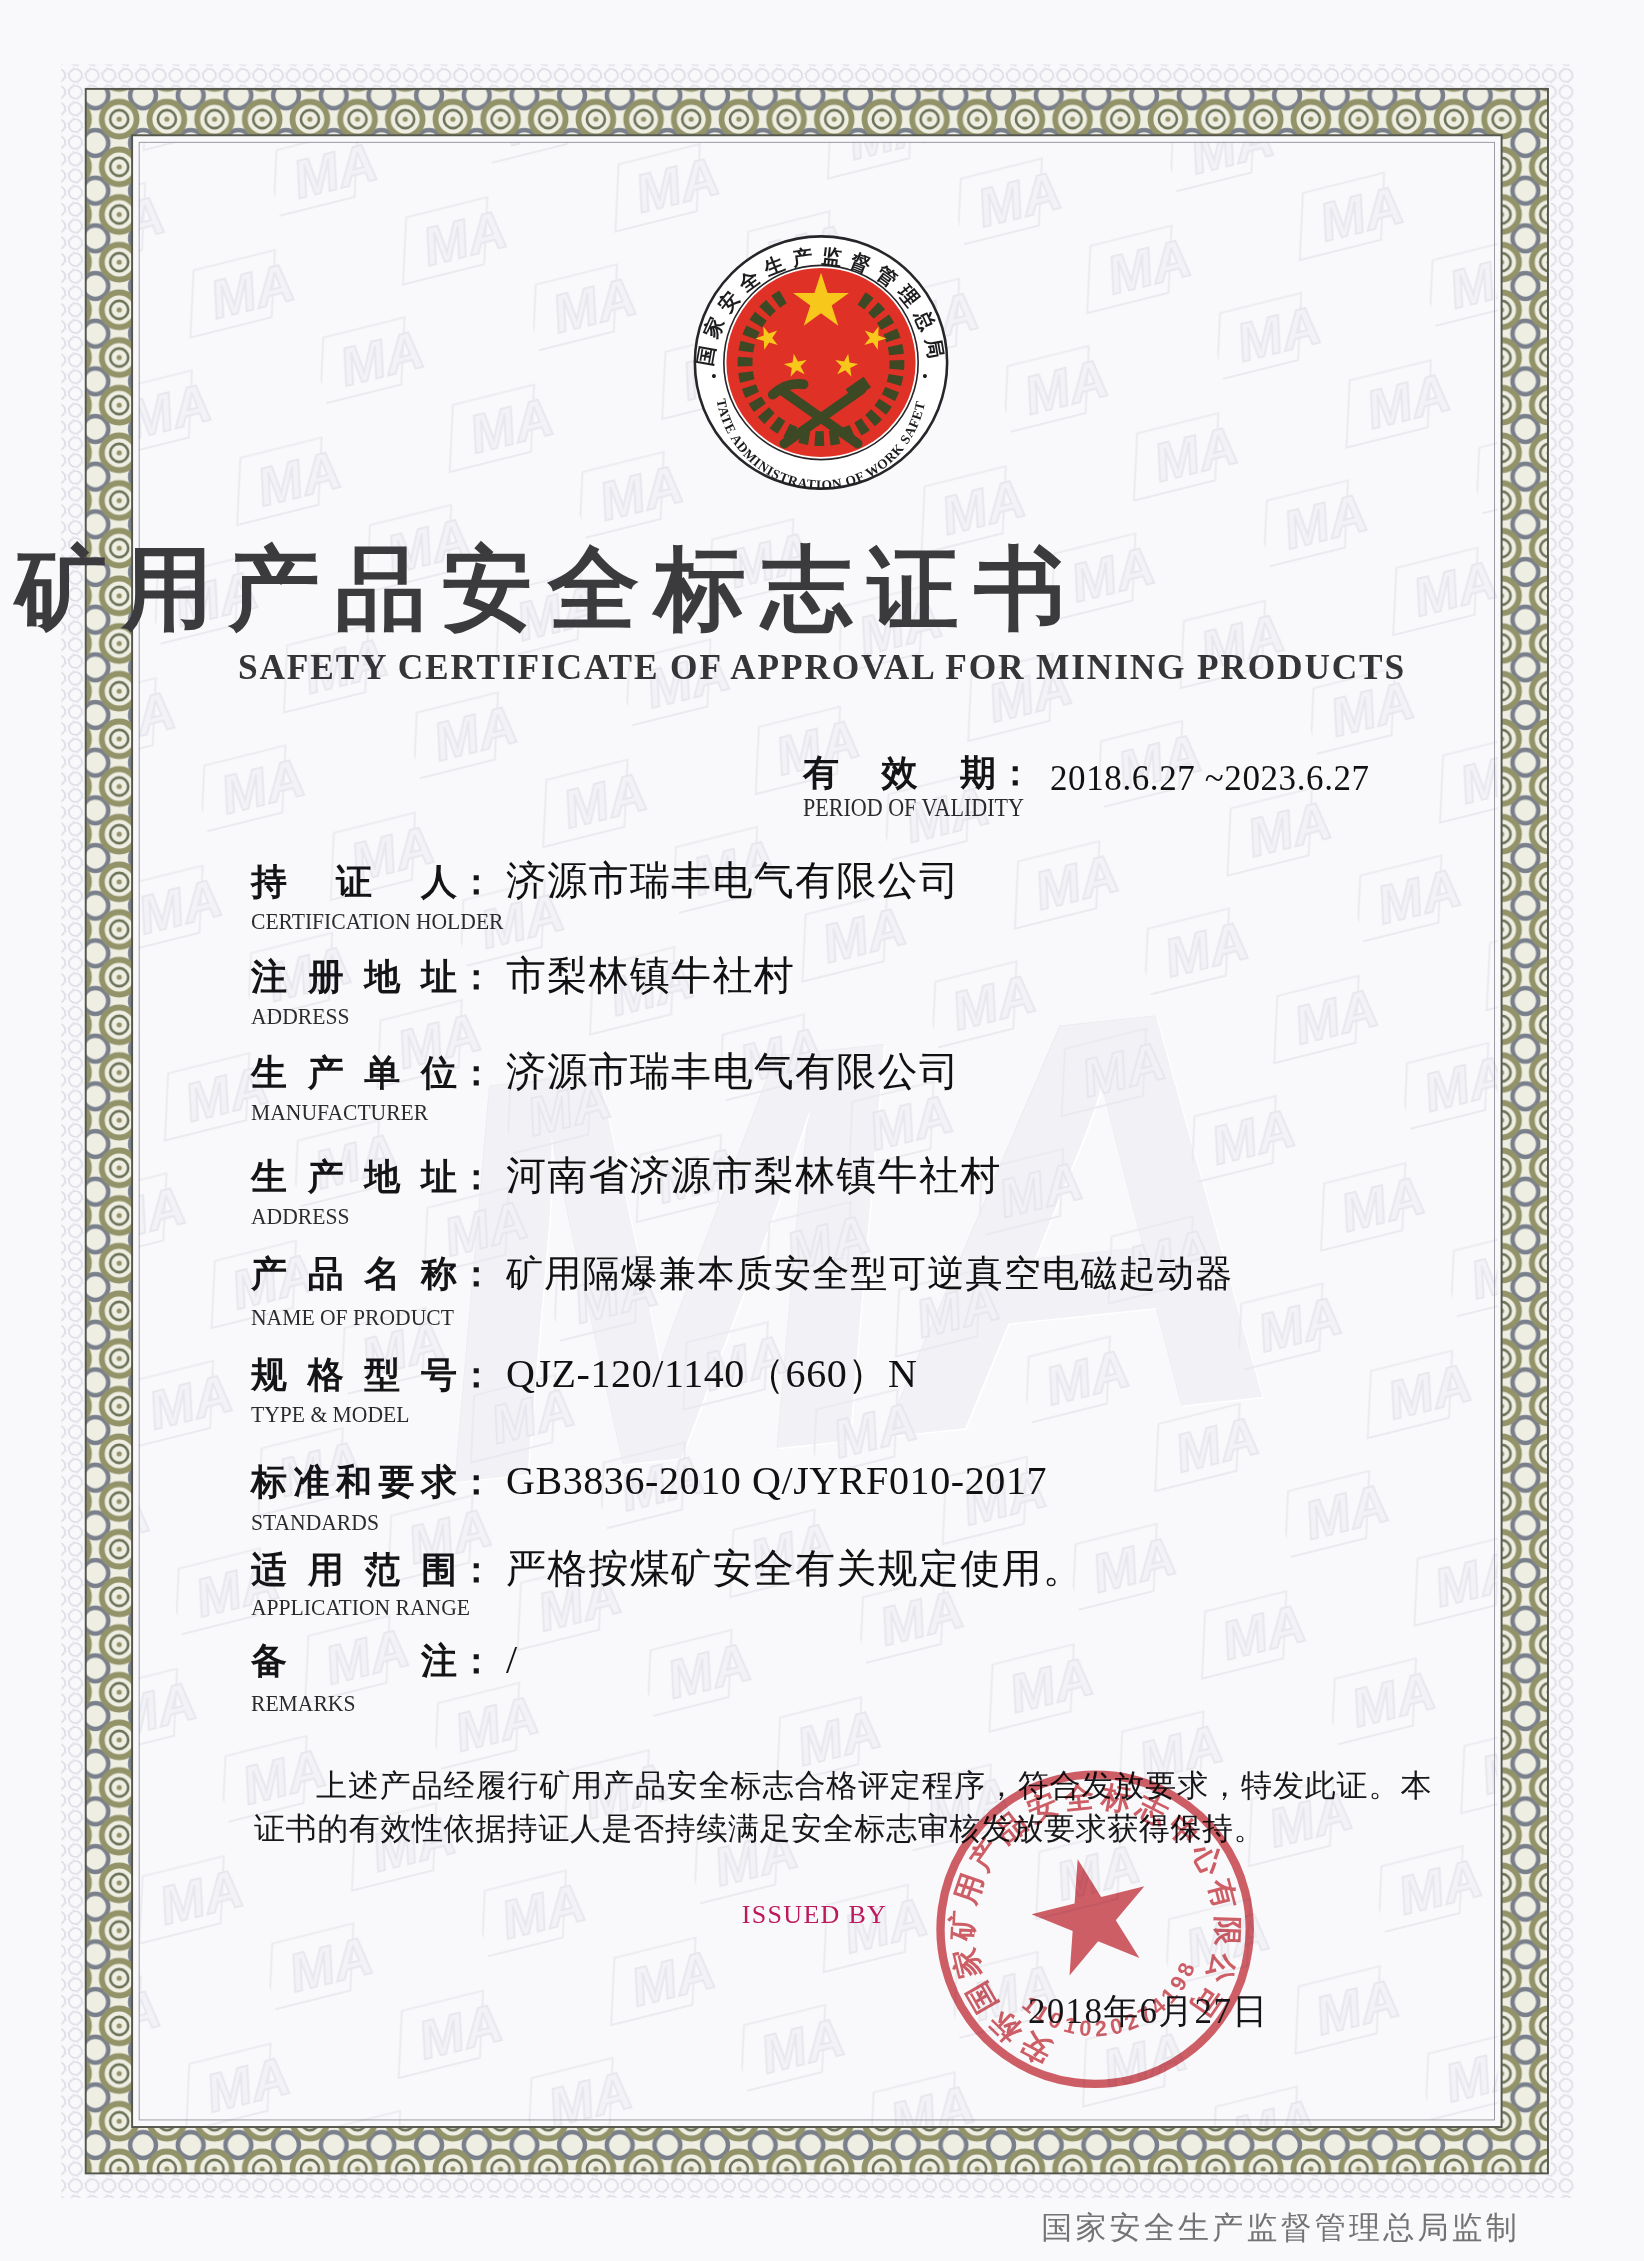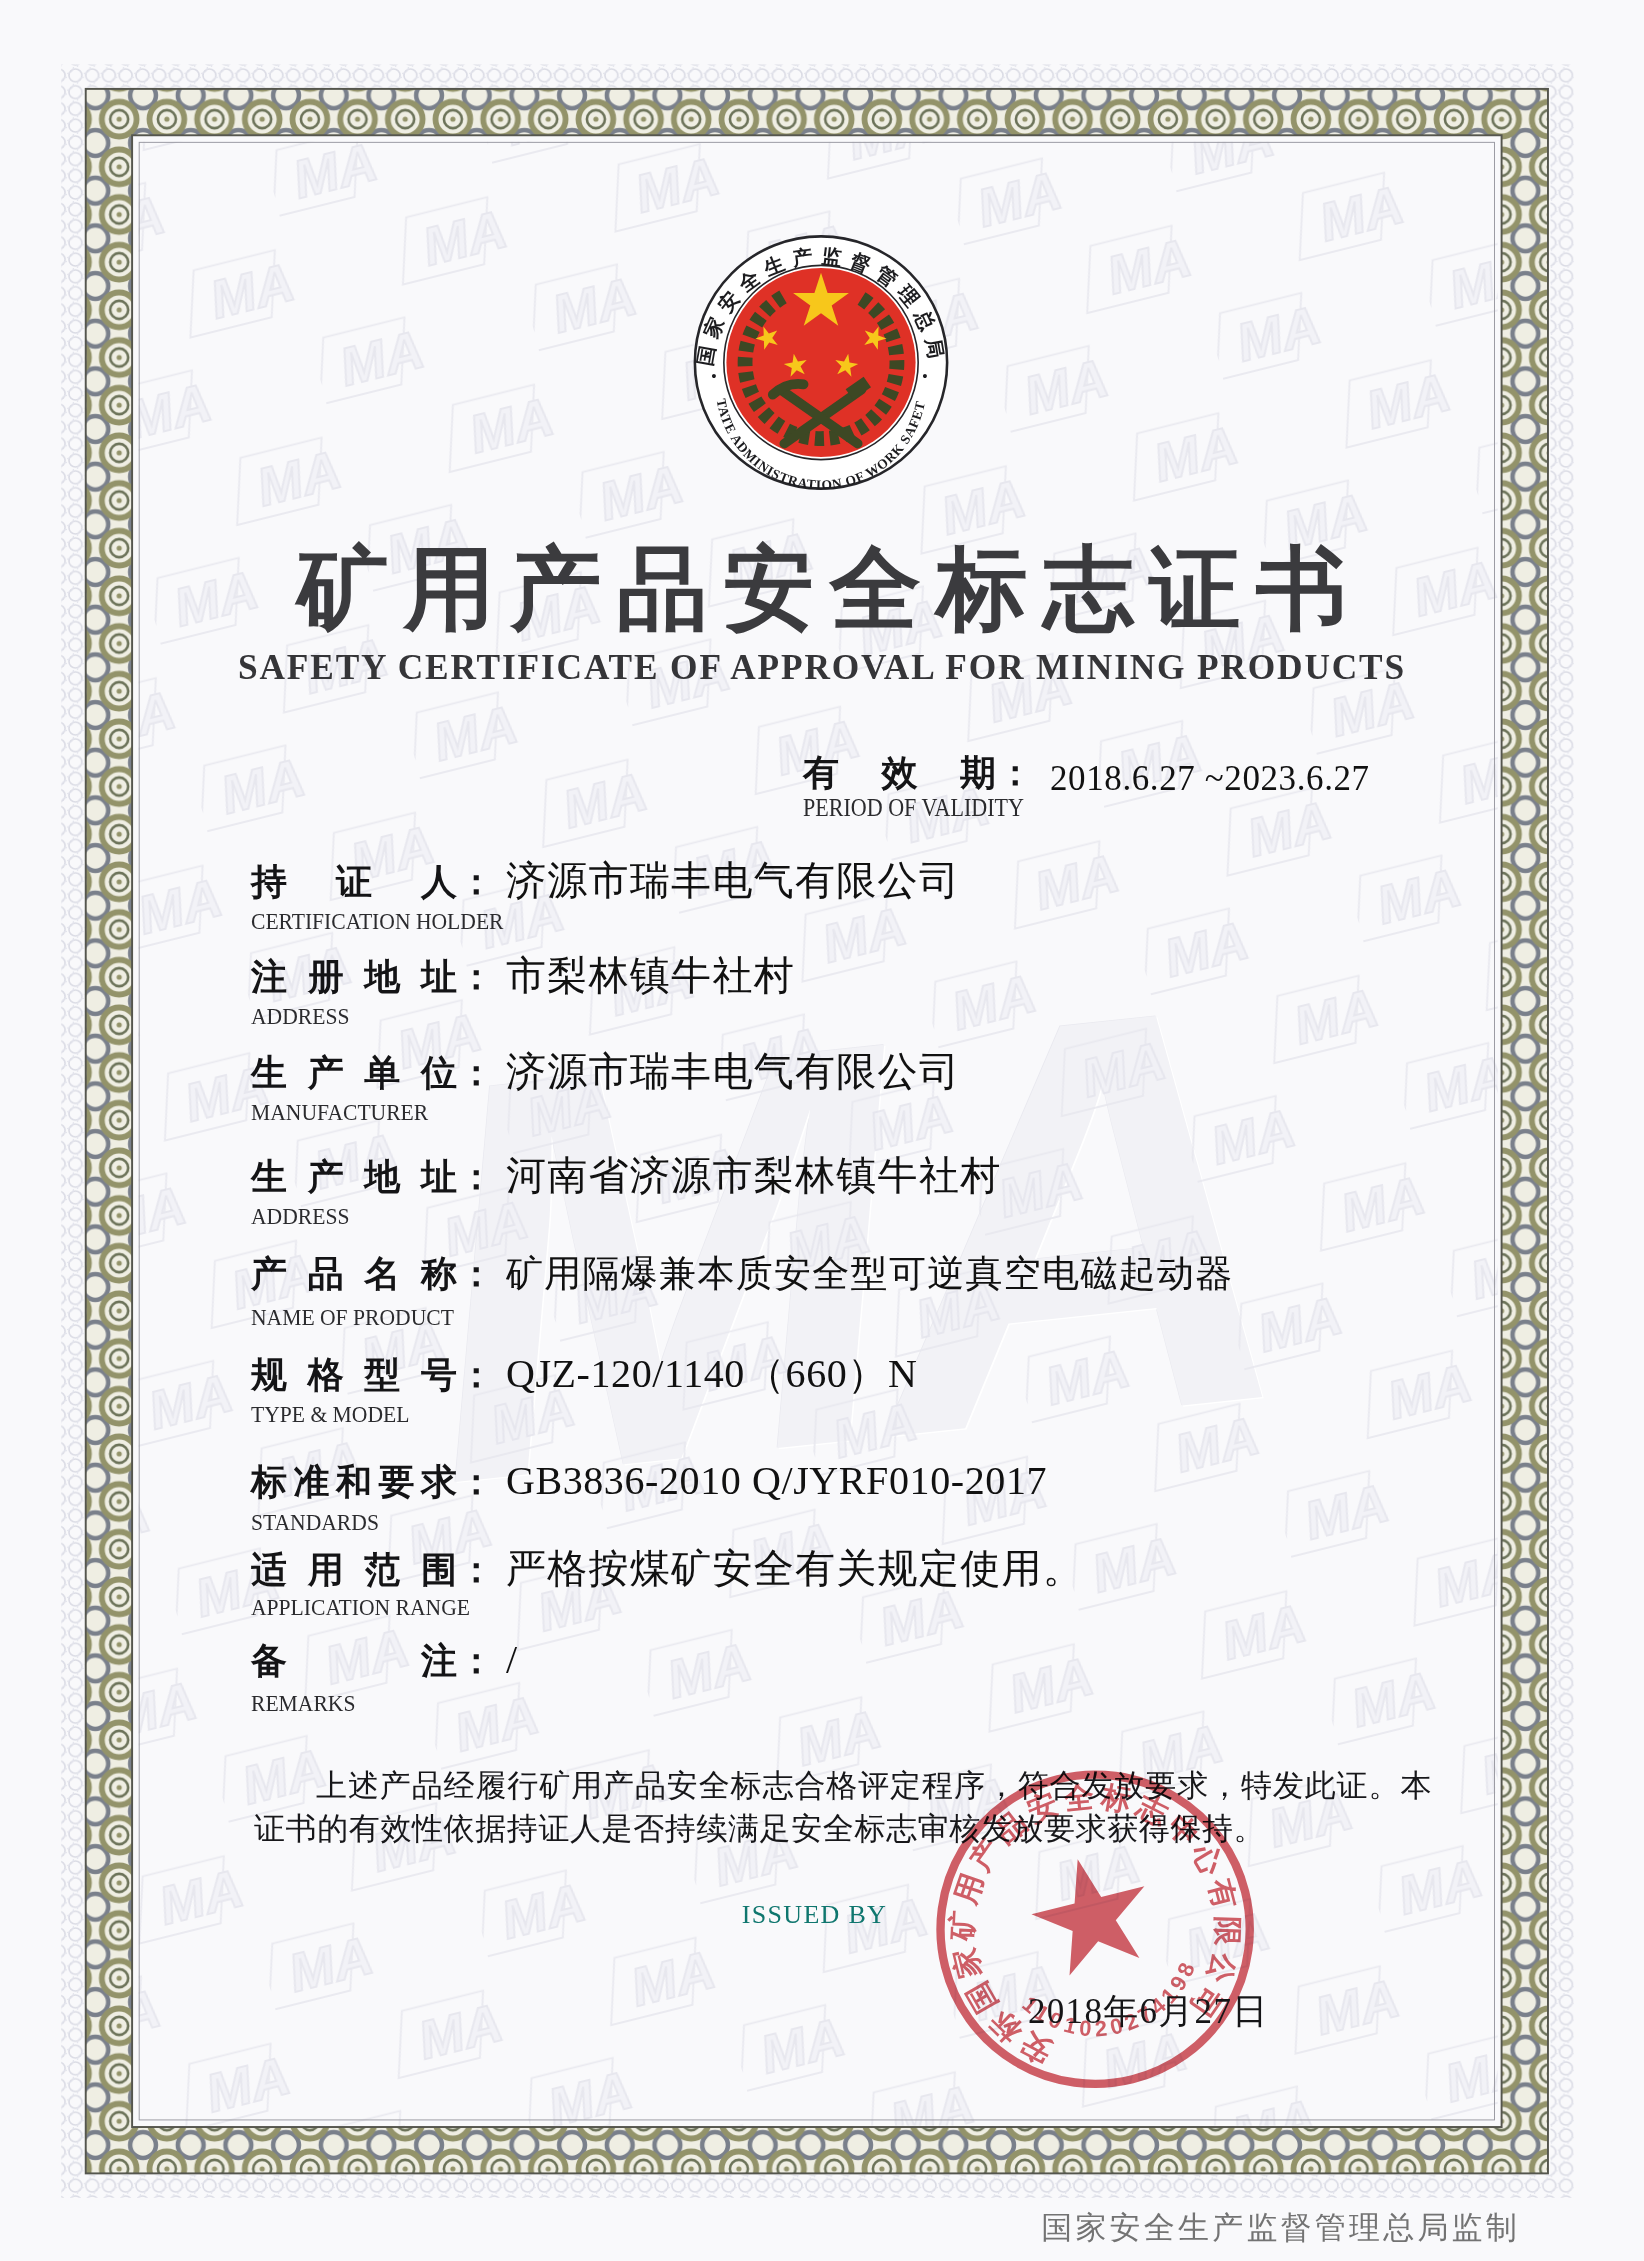--- a/index.html
+++ b/index.html
@@ -4,21 +4,21 @@
 <style>
   html,body{margin:0;padding:0;background:#e9e9ec;}
   .page{
     position:relative;width:1644px;height:2261px;background:#f9f9fb;
     font-family:"Liberation Serif","DejaVu Serif",serif;color:#1a1a1c;overflow:hidden;
   }
   .abs{position:absolute;}
   svg{display:block;}
   
   .title{
-    left:0;top:542px;width:1644px;text-align:center;
+    left:0;top:542px;width:1644px;text-align:left;
     font-size:91px;font-weight:bold;letter-spacing:15.5px;color:#3b3b3e;
     text-indent:15.5px;line-height:1.05;
   }
   .subtitle{
     left:0;top:646px;width:1644px;text-align:center;
     font-size:36px;font-weight:bold;letter-spacing:1.9px;color:#353538;
     transform:scaleX(.98);
   }
   
   .frow{position:absolute;left:251px;white-space:nowrap;}
@@ -42,21 +42,21 @@
   .validity-block{position:absolute;left:803px;top:749px;}
   .validity-block .zh{width:193px;}
   .validity-value{position:absolute;left:1050px;top:759px;font-size:35px;letter-spacing:0.6px;color:#111;white-space:nowrap;}
   
   .decl{position:absolute;left:254px;width:1178px;font-size:31px;color:#17171a;letter-spacing:0.6px;}
   .decl.l1{top:1765px;padding-left:62px;width:1116px;text-align:justify;text-align-last:justify;}
   .decl.l2{top:1808px;}
   
   .issued{position:absolute;left:669px;top:1891px;width:291px;text-align:center;}
   .issued .zh4{font-size:39px;font-weight:600;letter-spacing:7.7px;text-indent:7.7px;color:#141416;}
-  .issued .en2{display:block;margin-top:9px;font-size:26px;letter-spacing:1.3px;color:#0f766e;}
+  .issued .en2{display:block;margin-top:9px;font-size:26px;letter-spacing:1.3px;color:#be185d;}
   .date{position:absolute;left:1028px;top:1988px;font-size:35px;color:#151517;letter-spacing:1.3px;z-index:6;}
   .footer{
     position:absolute;right:124px;top:2207px;font-size:31px;letter-spacing:3.2px;
     color:#737373;font-weight:500;
   }
   
   .bigma{
     position:absolute;left:361px;top:889px;width:966px;height:709px;
     font-family:"Liberation Sans","DejaVu Sans",sans-serif;
     font-size:567px;font-weight:bold;font-style:italic;color:#f2f2f6;

